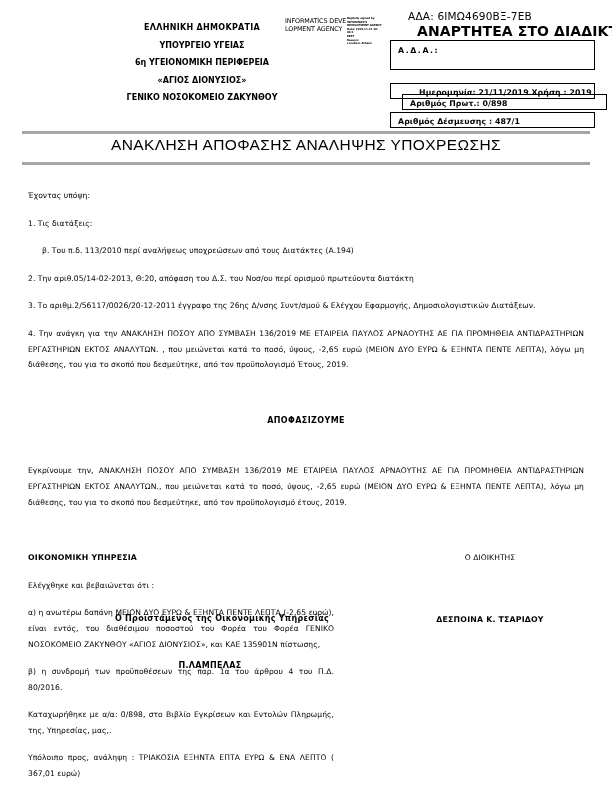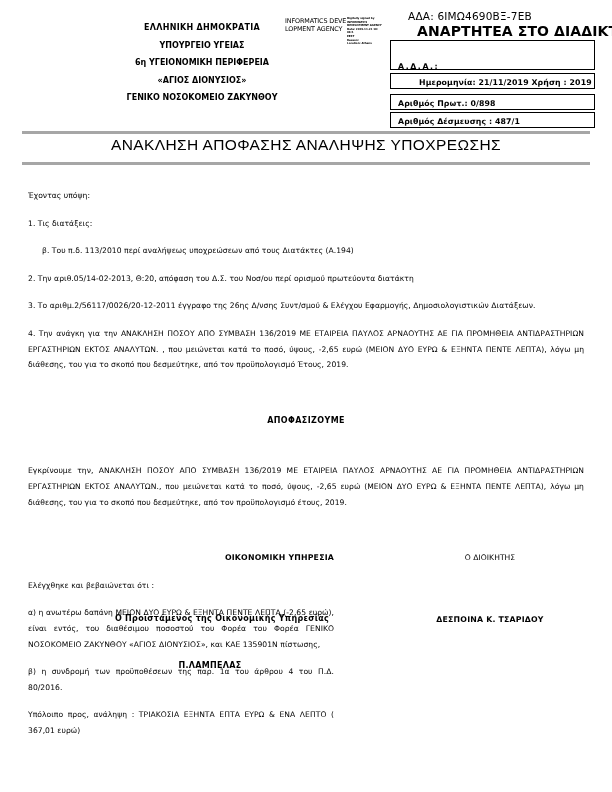--- a/index.html
+++ b/index.html
@@ -87,23 +87,23 @@
     box-sizing: border-box;
     border: 1.1px solid #000;
     height: 16px;
     width: 205px;
     font-size: 7.8px;
     font-weight: bold;
     padding: 3.5px 0 0 7px;
     letter-spacing: 0.1px;
     white-space: nowrap;
   }
-  .box-ada   { top: 40px; height: 30px; padding-top: 21px; letter-spacing: 1.6px; }
-  .box-date  { top: 73px; padding-left: 28px; }
-  .box-prot  { top: 94px; }
+  .box-ada   { top: 40px; height: 30px; padding-top: 5px; letter-spacing: 1.6px; }
+  .box-date  { top: 83px; padding-left: 28px; }
+  .box-prot  { top: 94px; margin-left: 12px; }
   .box-desm  { top: 112px; }
 
   
   .rule {
     position: absolute;
     left: 22px;
     width: 568px;
     height: 3px;
     background: #a6a6a6;
   }
@@ -153,21 +153,21 @@
   .col-left {
     width: 330px;
   }
   .col-right {
     position: absolute;
     right: 6px;
     top: 0;
     width: 200px;
     text-align: center;
   }
-  .hdr-sm { font-weight: bold; font-size: 7.8px; letter-spacing: 0.2px; text-align: right; }
+  .hdr-sm { font-weight: bold; font-size: 7.8px; letter-spacing: 0.2px; }
 
   .ins-name {
     position: absolute;
     right: 6px;
     top: 62px;
     width: 200px;
     text-align: center;
     font-weight: bold;
     font-size: 7.8px;
     letter-spacing: 0.2px;
@@ -248,20 +248,21 @@
     <p class="just">Εγκρίνουμε την, ΑΝΑΚΛΗΣΗ ΠΟΣΟΥ ΑΠΟ ΣΥΜΒΑΣΗ 136/2019 ΜΕ ΕΤΑΙΡΕΙΑ ΠΑΥΛΟΣ ΑΡΝΑΟΥΤΗΣ ΑΕ ΓΙΑ ΠΡΟΜΗΘΕΙΑ ΑΝΤΙΔΡΑΣΤΗΡΙΩΝ ΕΡΓΑΣΤΗΡΙΩΝ ΕΚΤΟΣ ΑΝΑΛΥΤΩΝ., που μειώνεται κατά το ποσό, ύψους, -2,65 ευρώ (ΜΕΙΟΝ ΔΥΟ ΕΥΡΩ &amp; ΕΞΗΝΤΑ ΠΕΝΤΕ ΛΕΠΤΑ), λόγω μη διάθεσης, του για το σκοπό που δεσμεύτηκε, από τον προϋπολογισμό έτους, 2019.</p>
 
     <div class="spacer-md"></div>
 
     <div class="col-wrap">
       <div class="col-left">
         <p class="hdr-sm">ΟΙΚΟΝΟΜΙΚΗ ΥΠΗΡΕΣΙΑ</p>
         <p>Ελέγχθηκε και βεβαιώνεται ότι :</p>
         <p class="just">α) η ανωτέρω δαπάνη ΜΕΙΟΝ ΔΥΟ ΕΥΡΩ &amp; ΕΞΗΝΤΑ ΠΕΝΤΕ ΛΕΠΤΑ,(-2,65 ευρώ), είναι εντός, του διαθέσιμου ποσοστού του Φορέα   του Φορέα ΓΕΝΙΚΟ  ΝΟΣΟΚΟΜΕΙΟ  ΖΑΚΥΝΘΟΥ  «ΑΓΙΟΣ  ΔΙΟΝΥΣΙΟΣ»,  και  ΚΑΕ 135901Ν πίστωσης,</p>
         <p class="just">β) η συνδρομή των προϋποθέσεων της παρ. 1α του άρθρου 4 του Π.Δ. 80/2016.</p>
+        <p class="just">Καταχωρήθηκε  με  α/α:  0/898,  στο  Βιβλίο  Εγκρίσεων  και  Εντολών Πληρωμής, της, Υπηρεσίας, μας,.</p>
         <p class="just">Υπόλοιπο  προς,  ανάληψη  :  ΤΡΙΑΚΟΣΙΑ  ΕΞΗΝΤΑ  ΕΠΤΑ  ΕΥΡΩ  &amp;  ΕΝΑ ΛΕΠΤΟ ( 367,01 ευρώ)</p>
       </div>
       <div class="col-right">Ο  ΔΙΟΙΚΗΤΗΣ</div>
       <div class="ins-name">ΔΕΣΠΟΙΝΑ Κ. ΤΣΑΡΙΔΟΥ</div>
     </div>
 
   </div>
 
   <div class="sig-title">Ο Προϊστάμενος της Οικονομικής Υπηρεσίας</div>
   <div class="sig-name">Π.ΛΑΜΠΕΛΑΣ</div>

